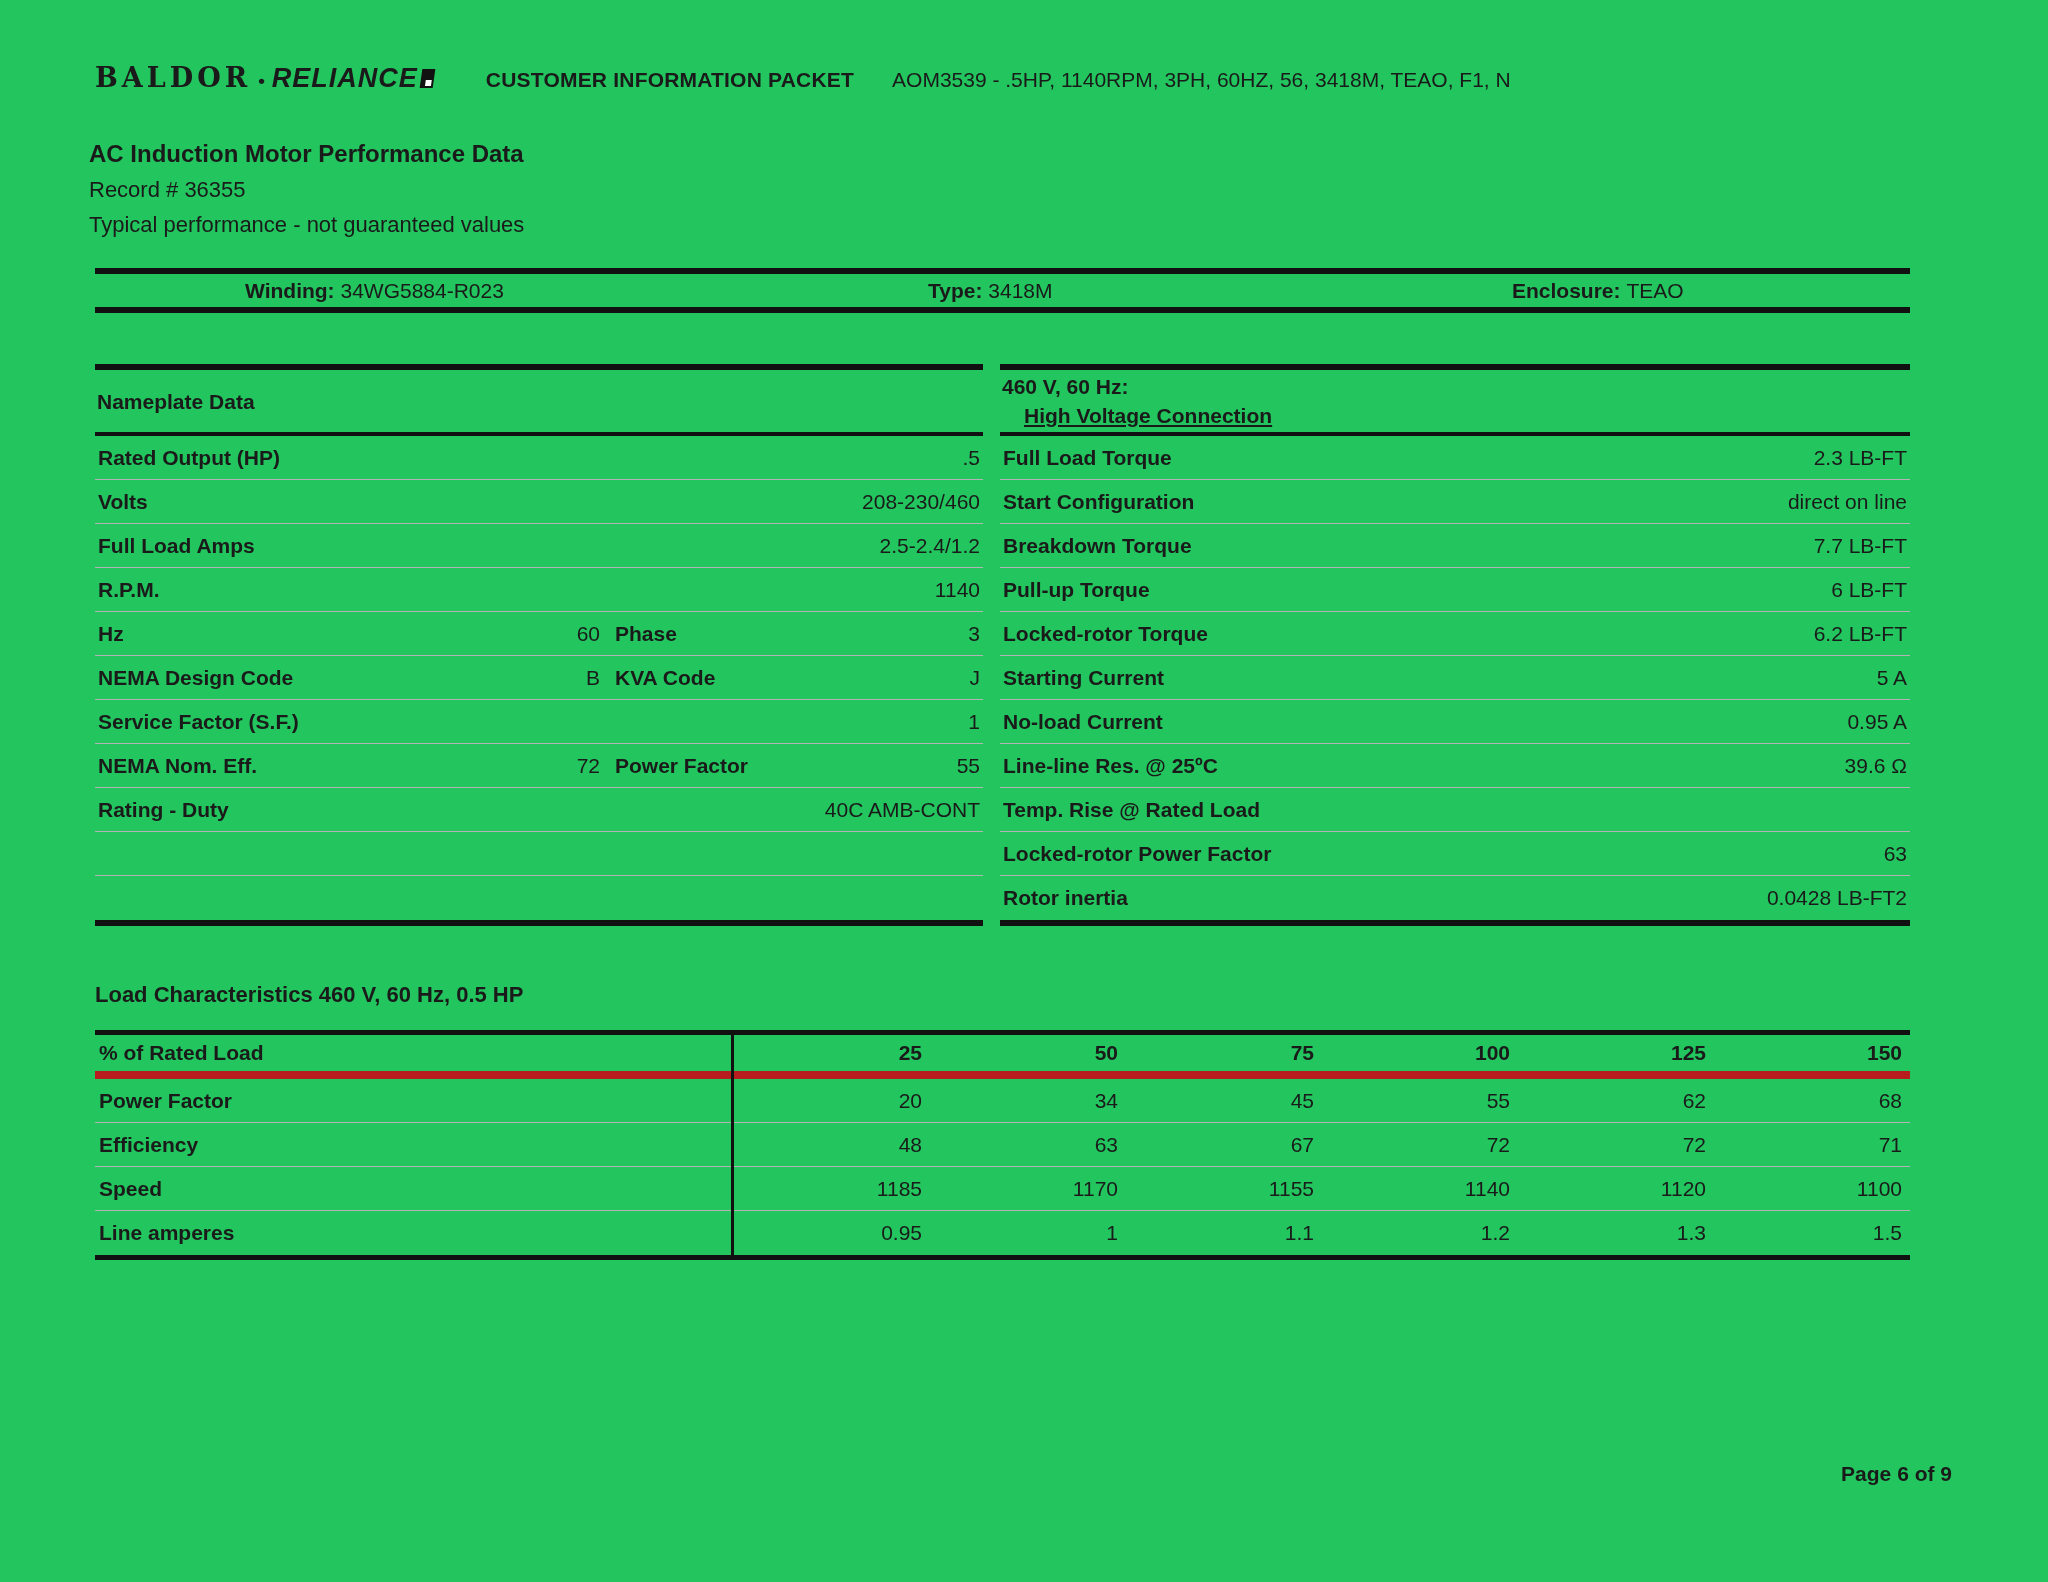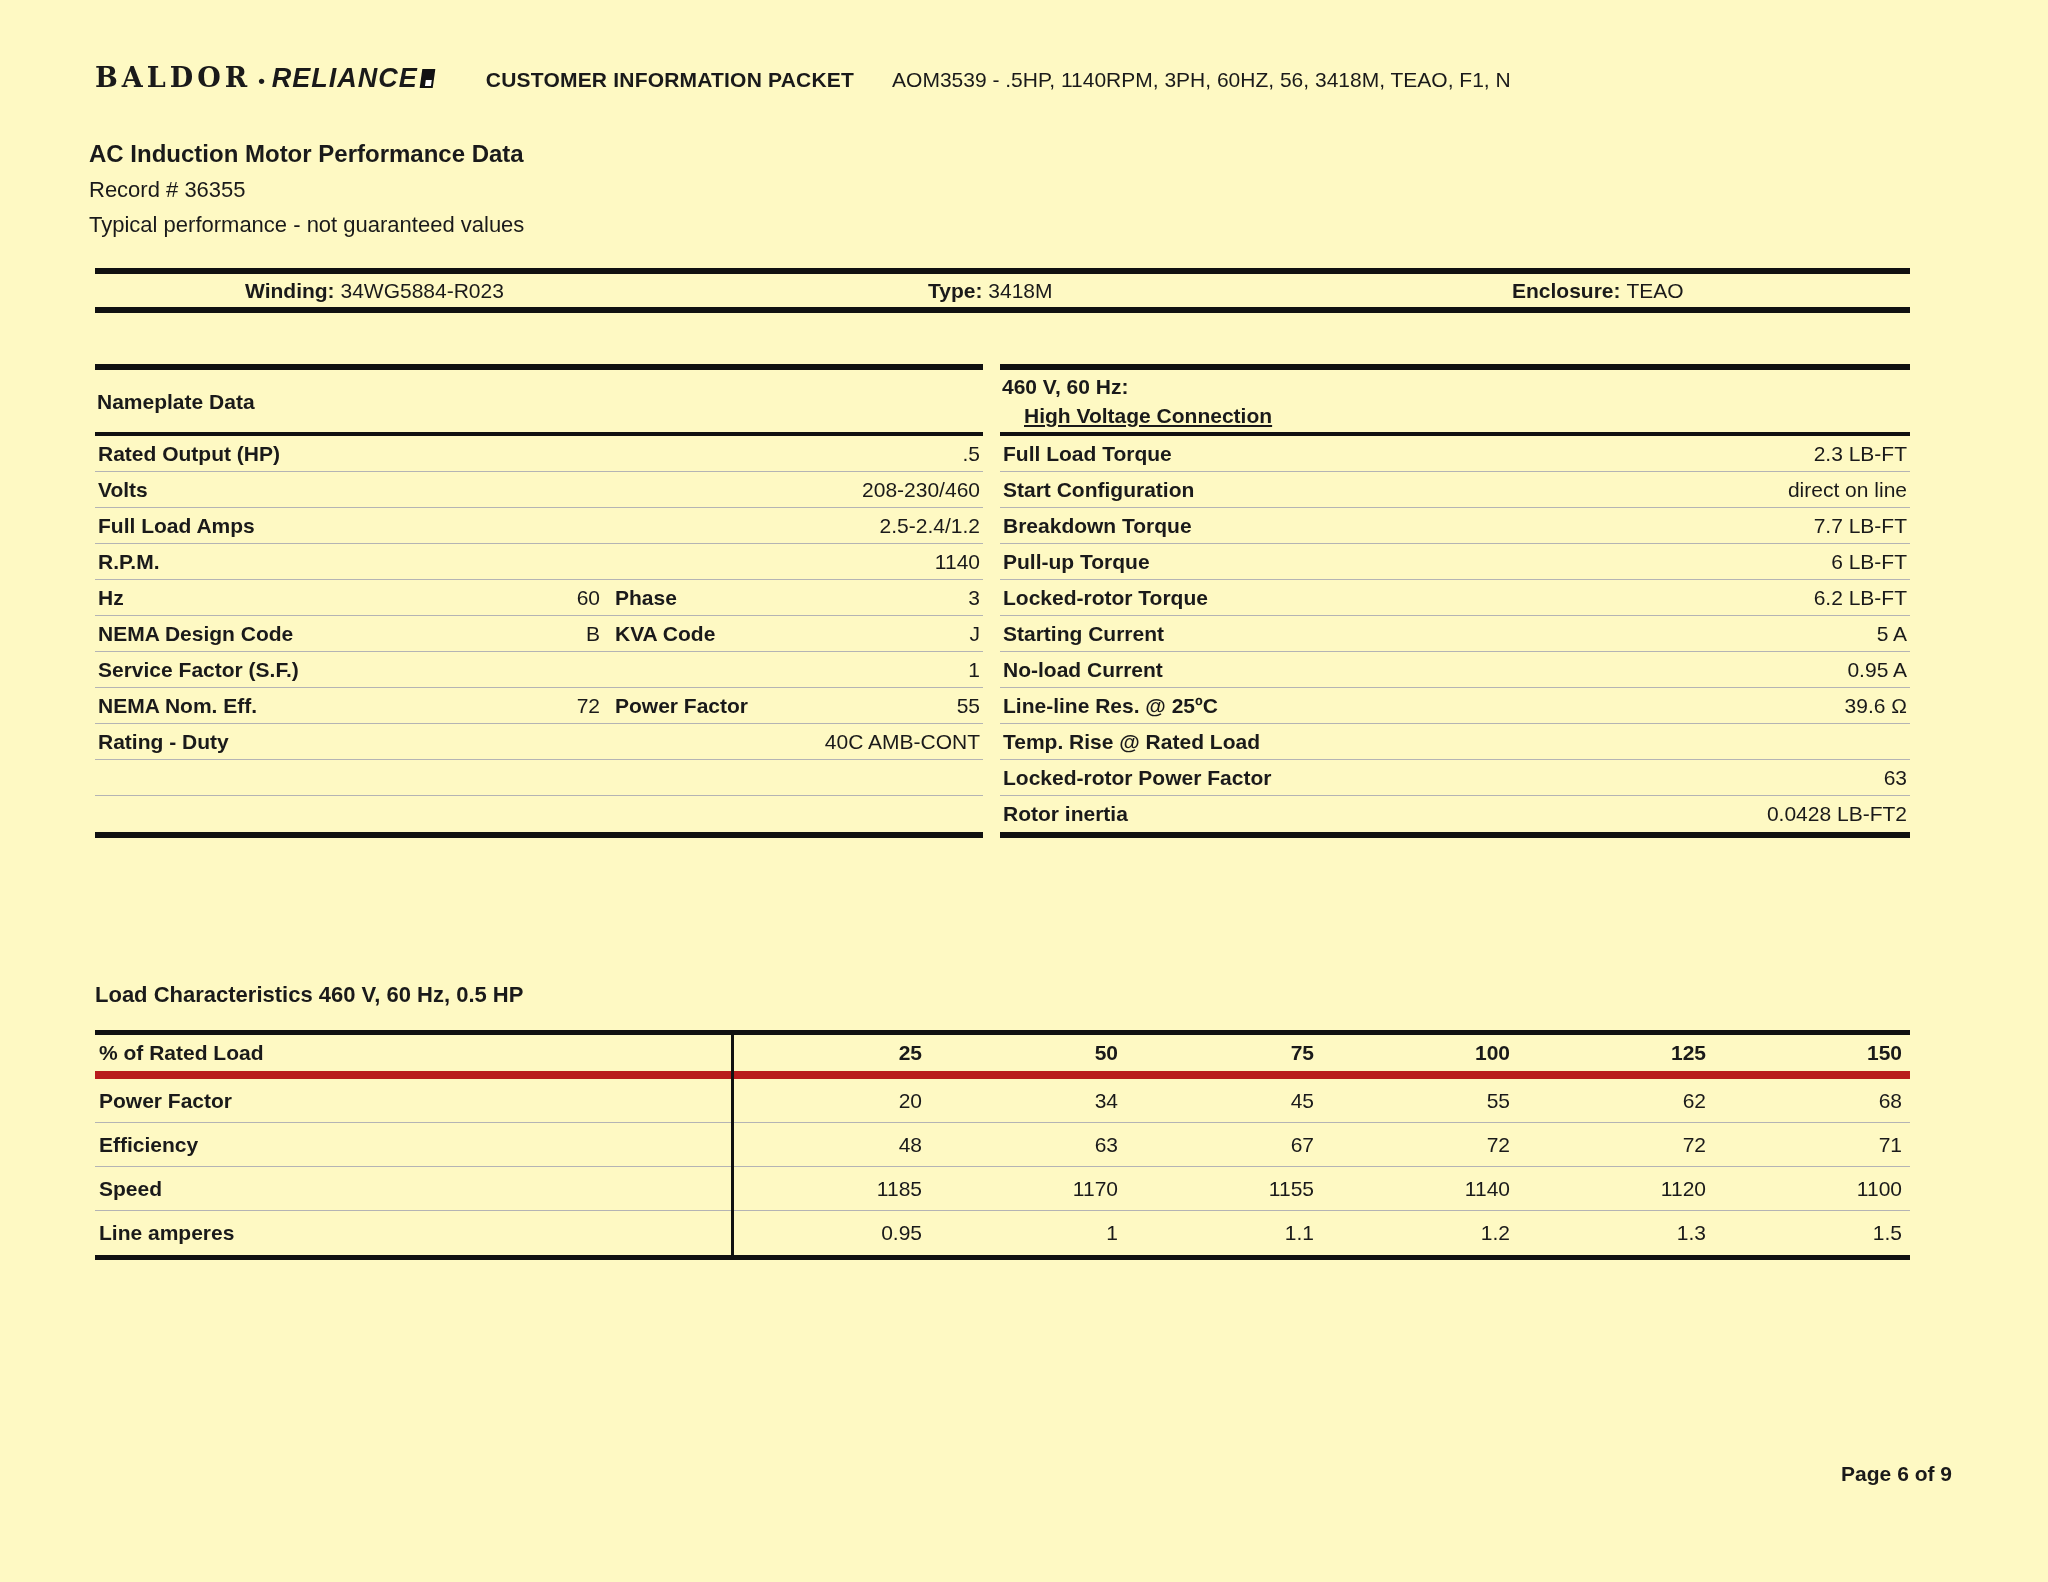--- a/index.html
+++ b/index.html
@@ -1,18 +1,18 @@
 <!DOCTYPE html>
 <html><head>
 <meta charset="utf-8">
 <style>
   * { margin:0; padding:0; box-sizing:border-box; }
   html,body { background:#ffffff; }
   .page {
-    position:relative; width:2048px; height:1582px; background:#fef9c3;
+    position:relative; width:2048px; height:1582px; background:#22c55e;
     font-family:"Liberation Sans", sans-serif; color:#1a1a1a; overflow:hidden;
   }
 
   
   .doc-header { position:absolute; left:95px; top:62px; display:flex; align-items:baseline; white-space:nowrap; }
   .logo { font-size:27px; display:flex; align-items:baseline; }
   .logo-baldor { font-family:"DejaVu Serif", serif; font-weight:bold; letter-spacing:4px; }
   .logo-dot { font-size:19px; margin:0 7px; font-weight:bold; }
   .logo-reliance { font-style:italic; font-weight:bold; letter-spacing:1px; }
   .logo-mark { display:inline-block; width:13px; height:19px; background:#111;
@@ -35,21 +35,21 @@
   .wb-winding { left:150px; } .wb-type { left:833px; } .wb-enclosure { left:1417px; }
 
   
   .tables { position:absolute; left:95px; top:364px; width:1815px; display:flex; }
   .ptable { border-top:6px solid #111; border-bottom:6px solid #111; }
   .ptable-left { width:888px; margin-right:17px; }
   .ptable-right { flex:1; }
   .phead { height:66px; border-bottom:4px solid #111; font-weight:bold; font-size:21px;
            display:flex; flex-direction:column; justify-content:center; padding:0 2px; line-height:29px; }
   .phead .line2 { padding-left:22px;text-decoration:underline; }
-  .trow { height:36px; display:flex; align-items:center; font-size:21px; padding:0 3px;
+  .trow { height:44px; display:flex; align-items:center; font-size:21px; padding:0 3px;
           border-bottom:1px solid #b4b4b4; }
   .ptable .trow:last-child { border-bottom:none; }
   .lbl { font-weight:bold; white-space:nowrap; }
   .val { margin-left:auto; text-align:right; white-space:nowrap; }
   .half-l { display:flex; width:502px; }
   .half-r { display:flex; flex:1; padding-left:15px; }
 
   
   .load-heading { position:absolute; left:95px; top:982px; font-size:22px; font-weight:bold; }
   .load-table { position:absolute; left:95px; top:1030px; width:1815px;

